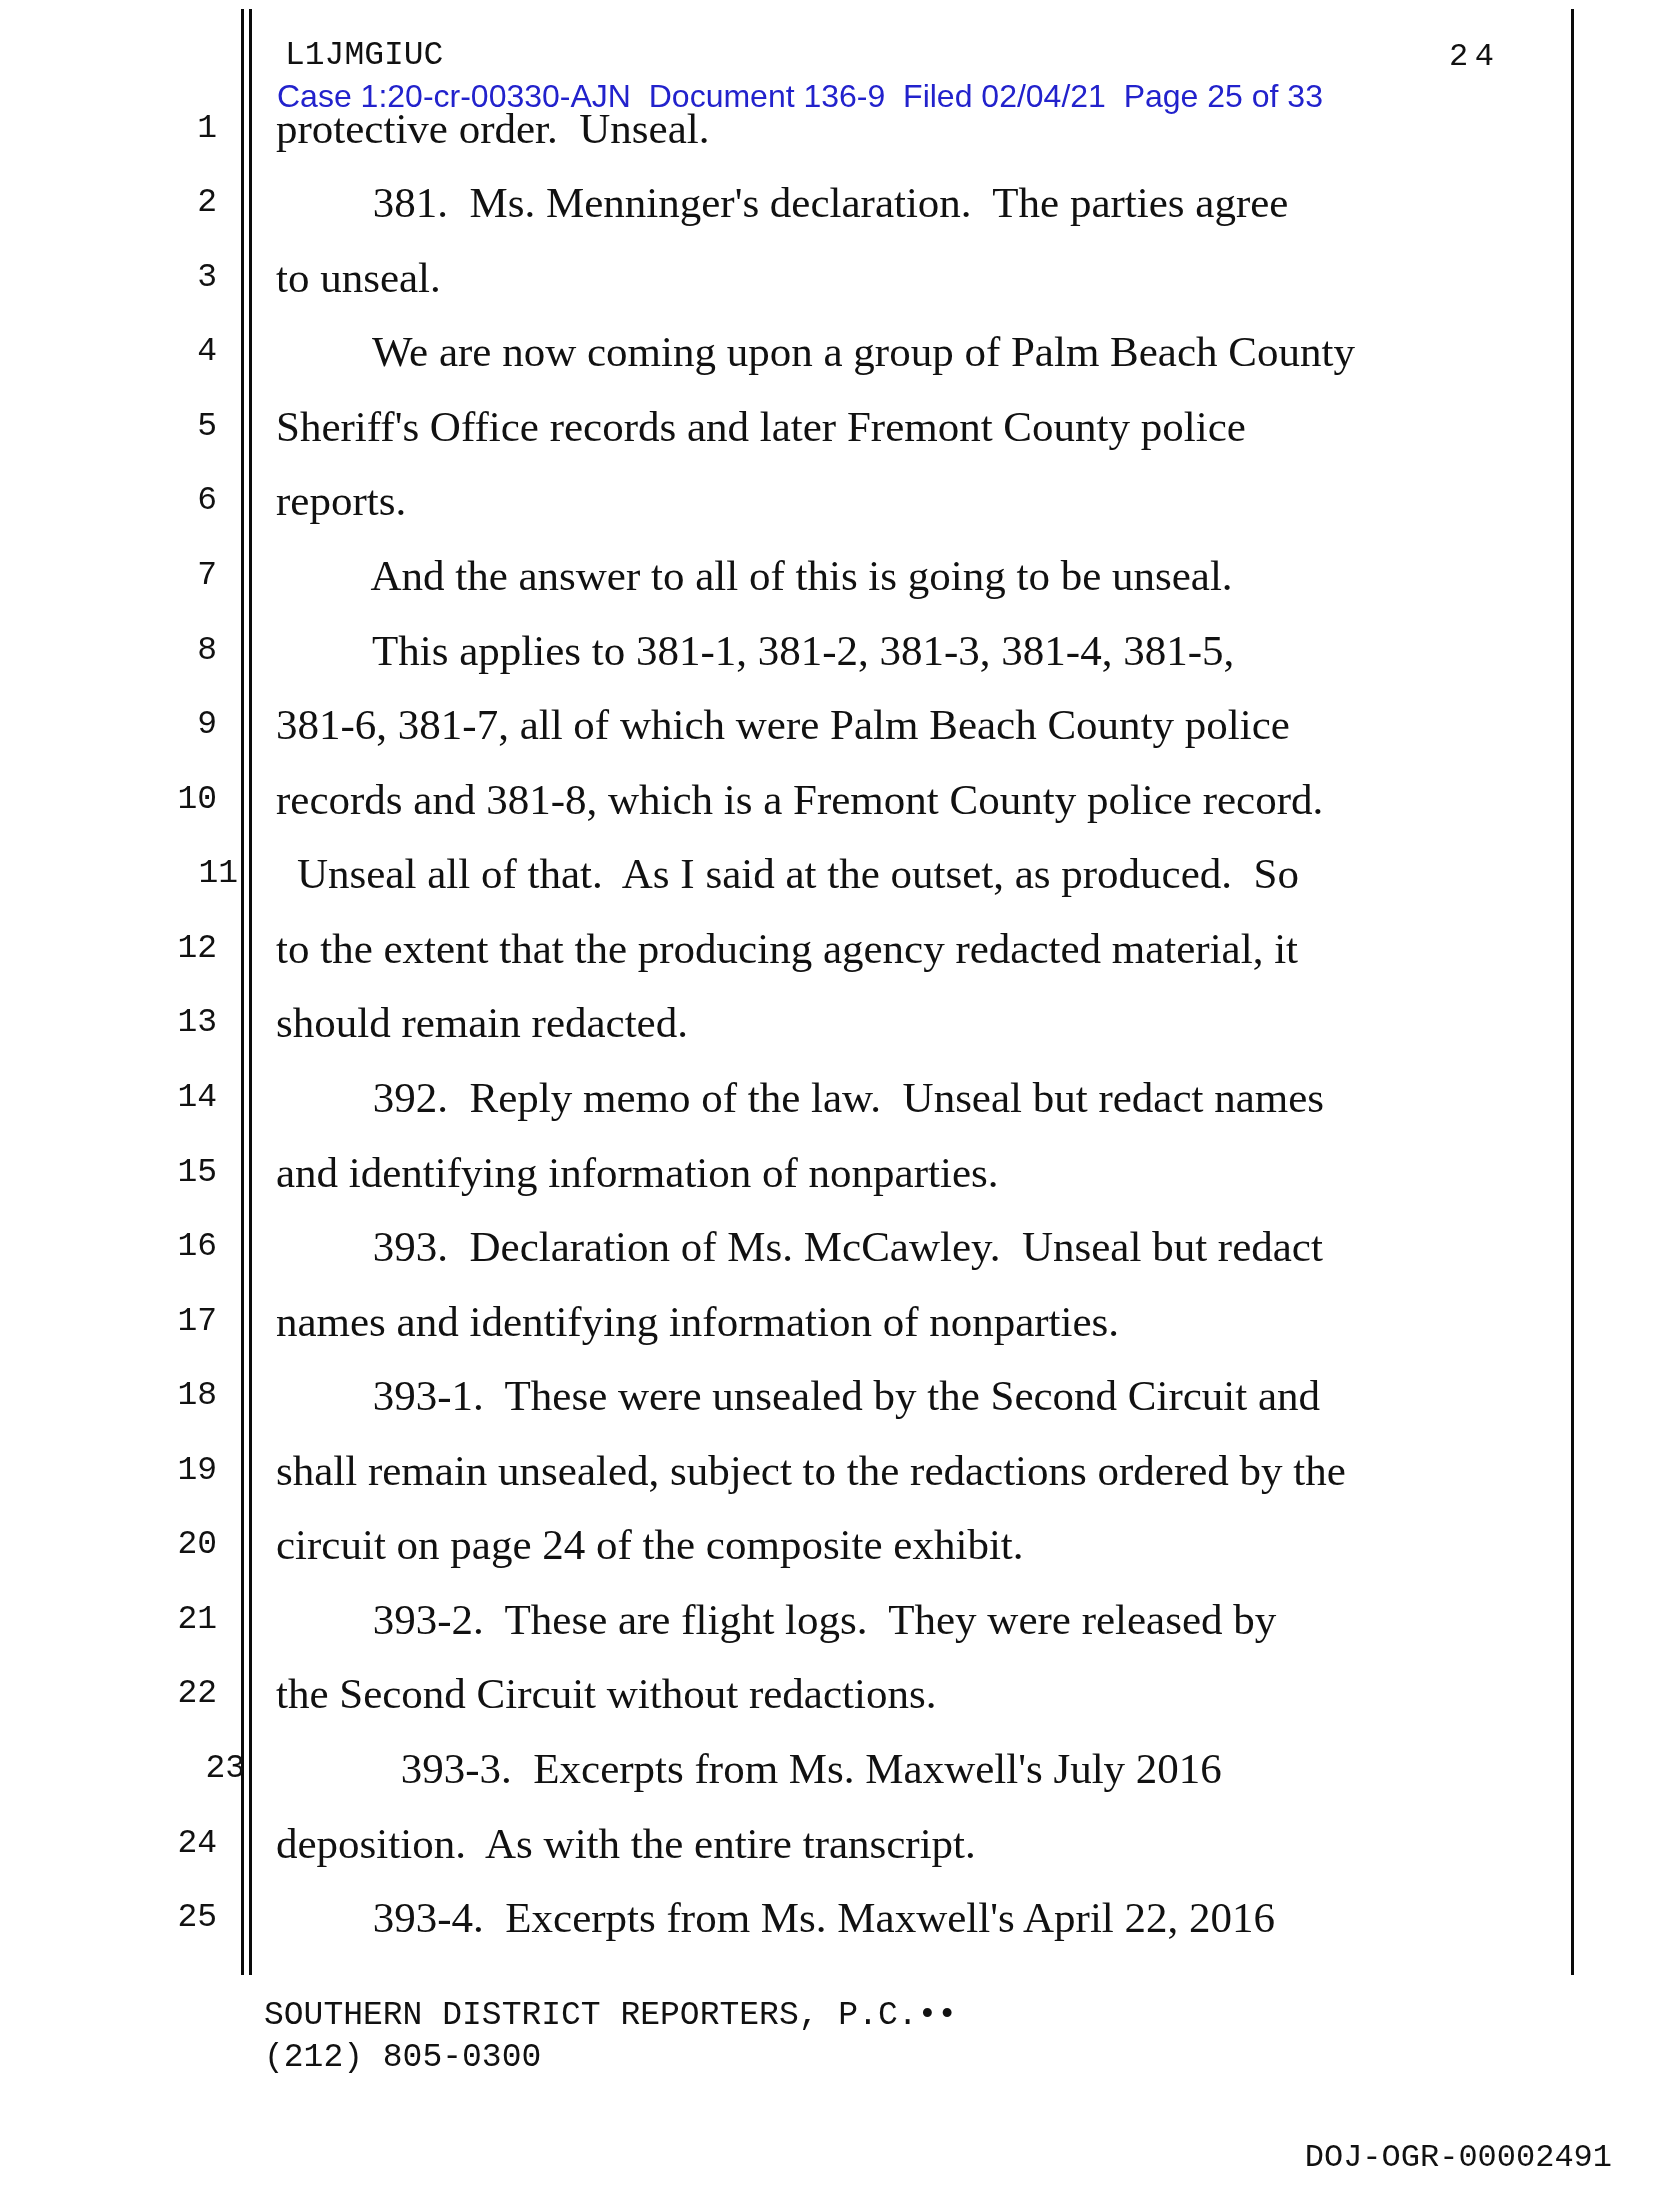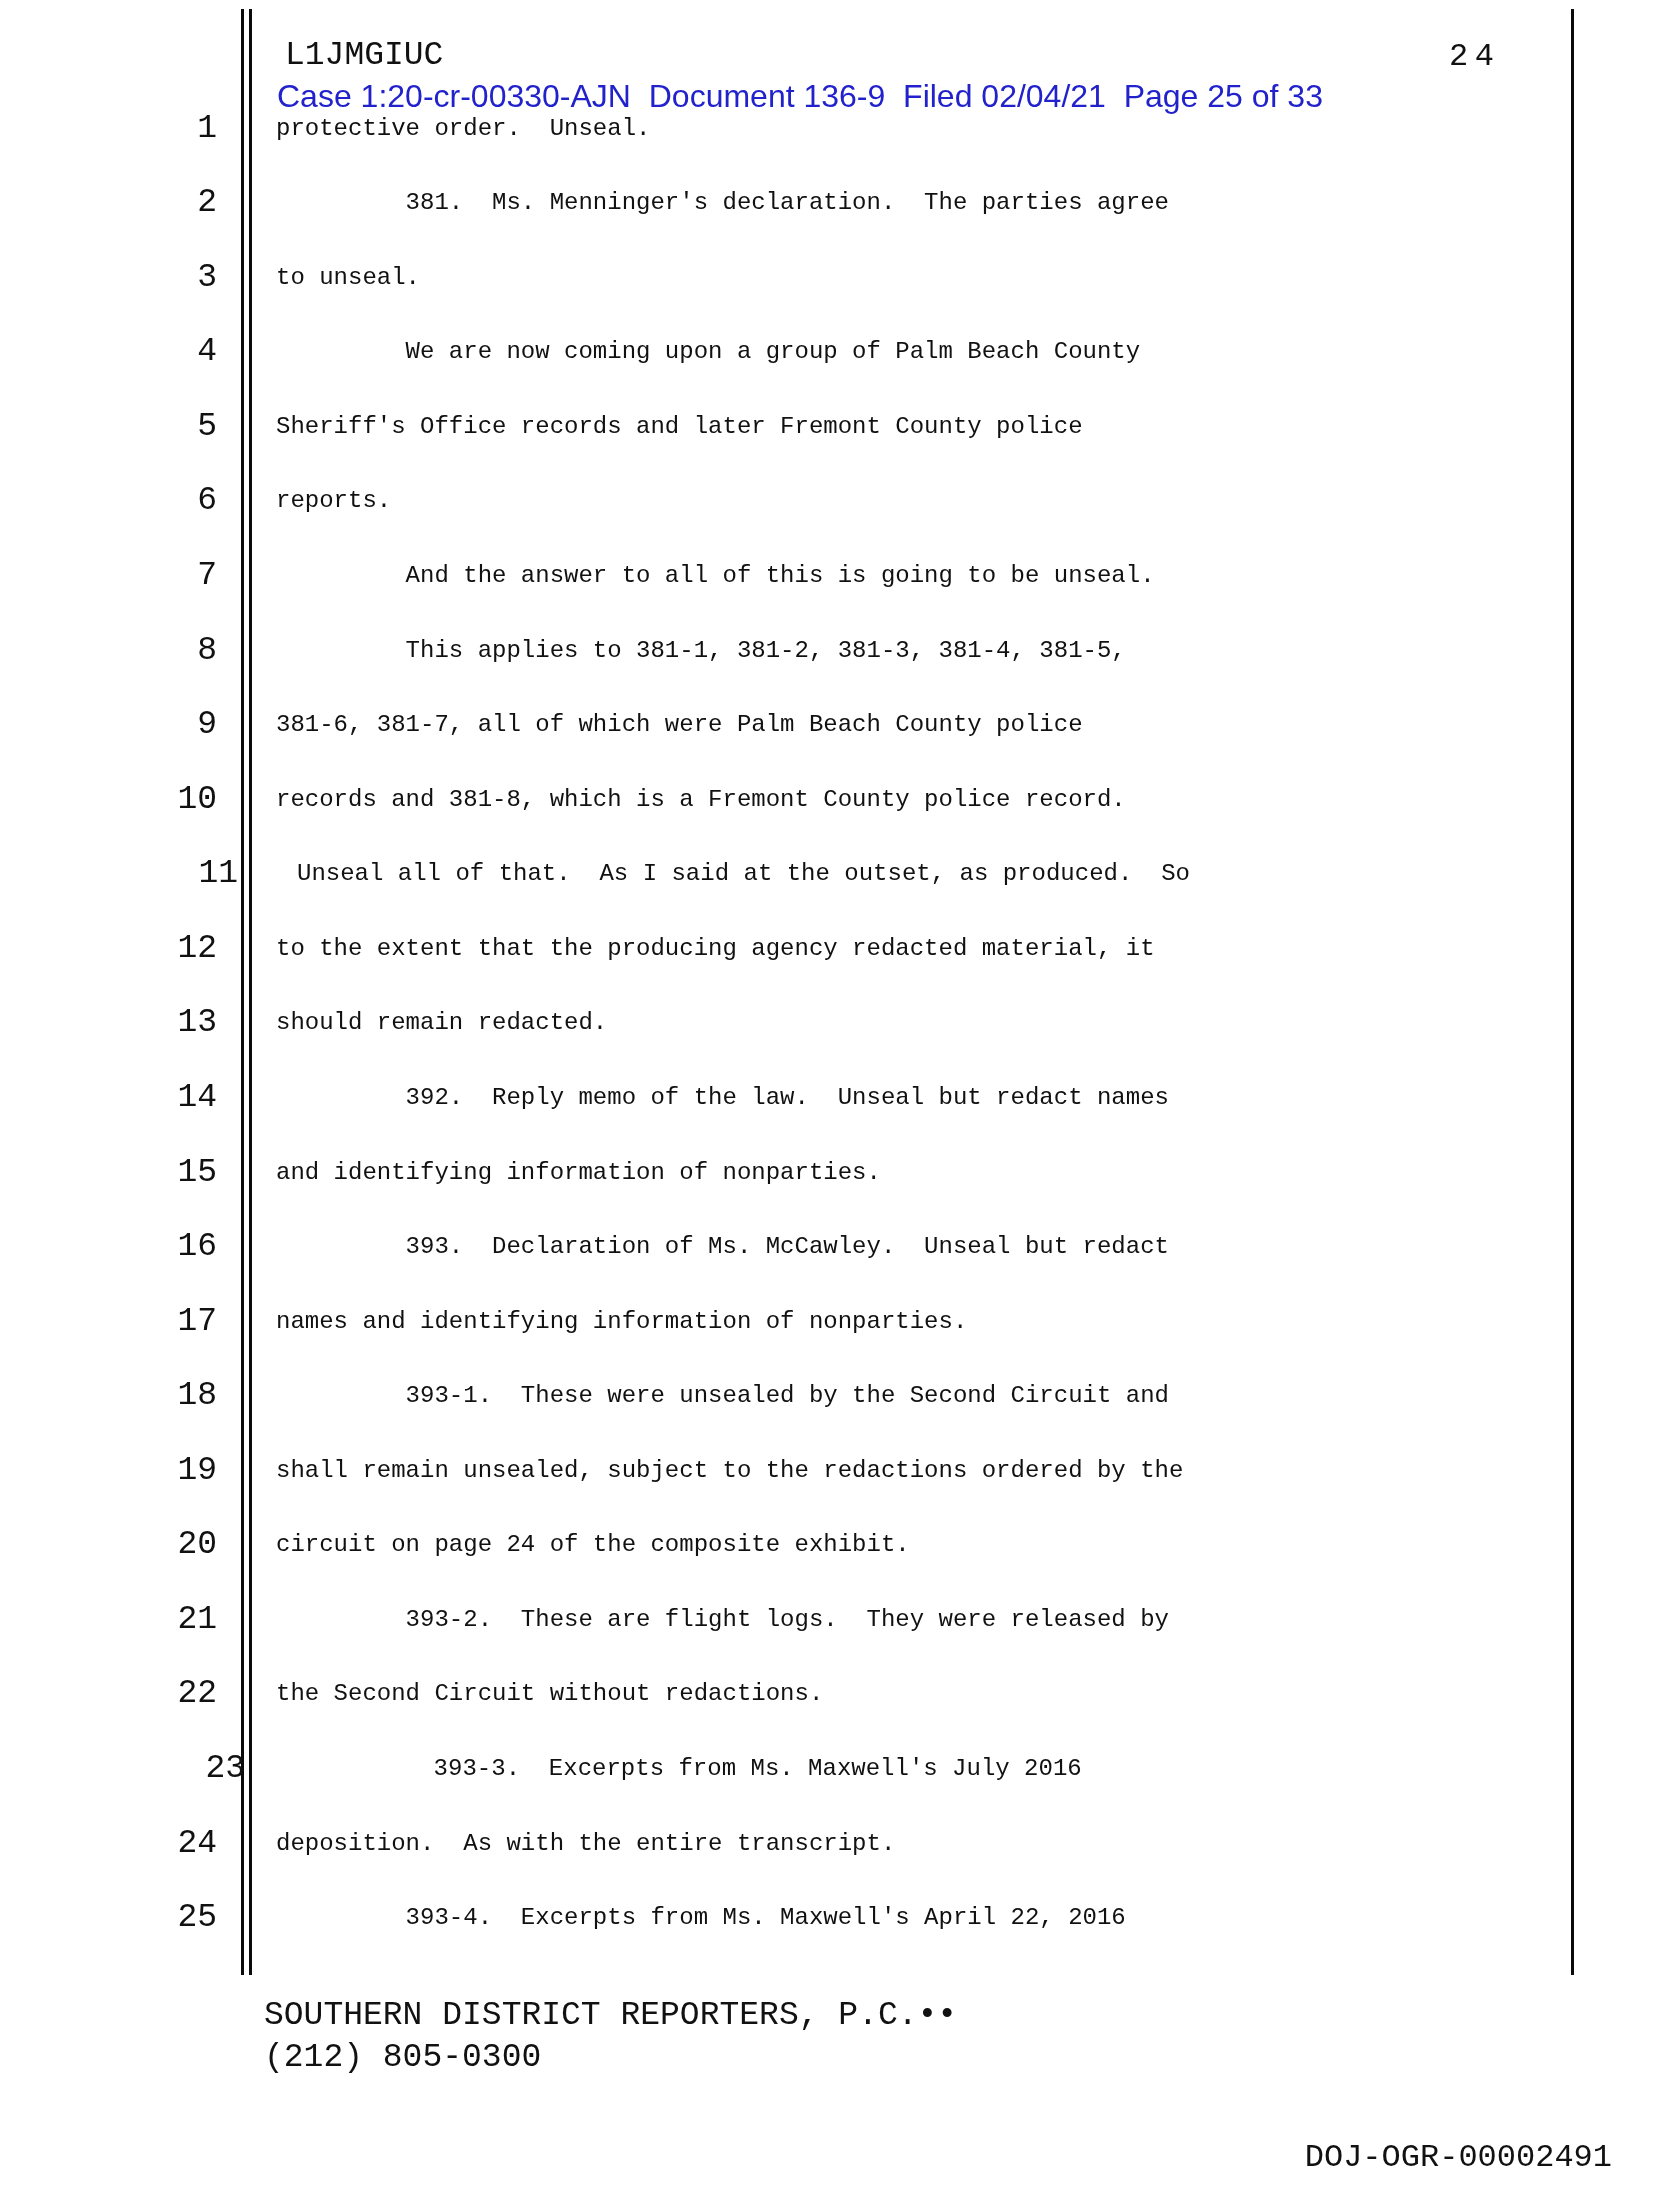--- a/index.html
+++ b/index.html
@@ -33,21 +33,21 @@
   .rule-right{left:1571px;top:8.5px;width:3.3px;height:1966px;}
   
   .lines{position:absolute;left:0;top:0;width:1675px;height:2205px;}
   .line{position:absolute;left:0;width:1675px;height:39px;}
   .line .num{
     position:absolute;left:0;top:0;width:217px;
     text-align:right;font-size:33px;line-height:33px;white-space:pre;
   }
   .line .txt{
     position:absolute;left:276px;top:0;
-    font-size:24px;line-height:33px;white-space:pre;
+    font-size:43px;line-height:33px;white-space:pre;font-family:Liberation Serif, serif;
   }
   
   .footer{
     position:absolute;left:264px;top:1963px;width:1228px;
     text-align:left;font-size:33px;line-height:42px;white-space:pre;margin-top:32px;
   }
   .bates{
     position:absolute;right:63px;top:2142px;
     font-size:32px;line-height:32px;white-space:pre;text-align:center;
   }

